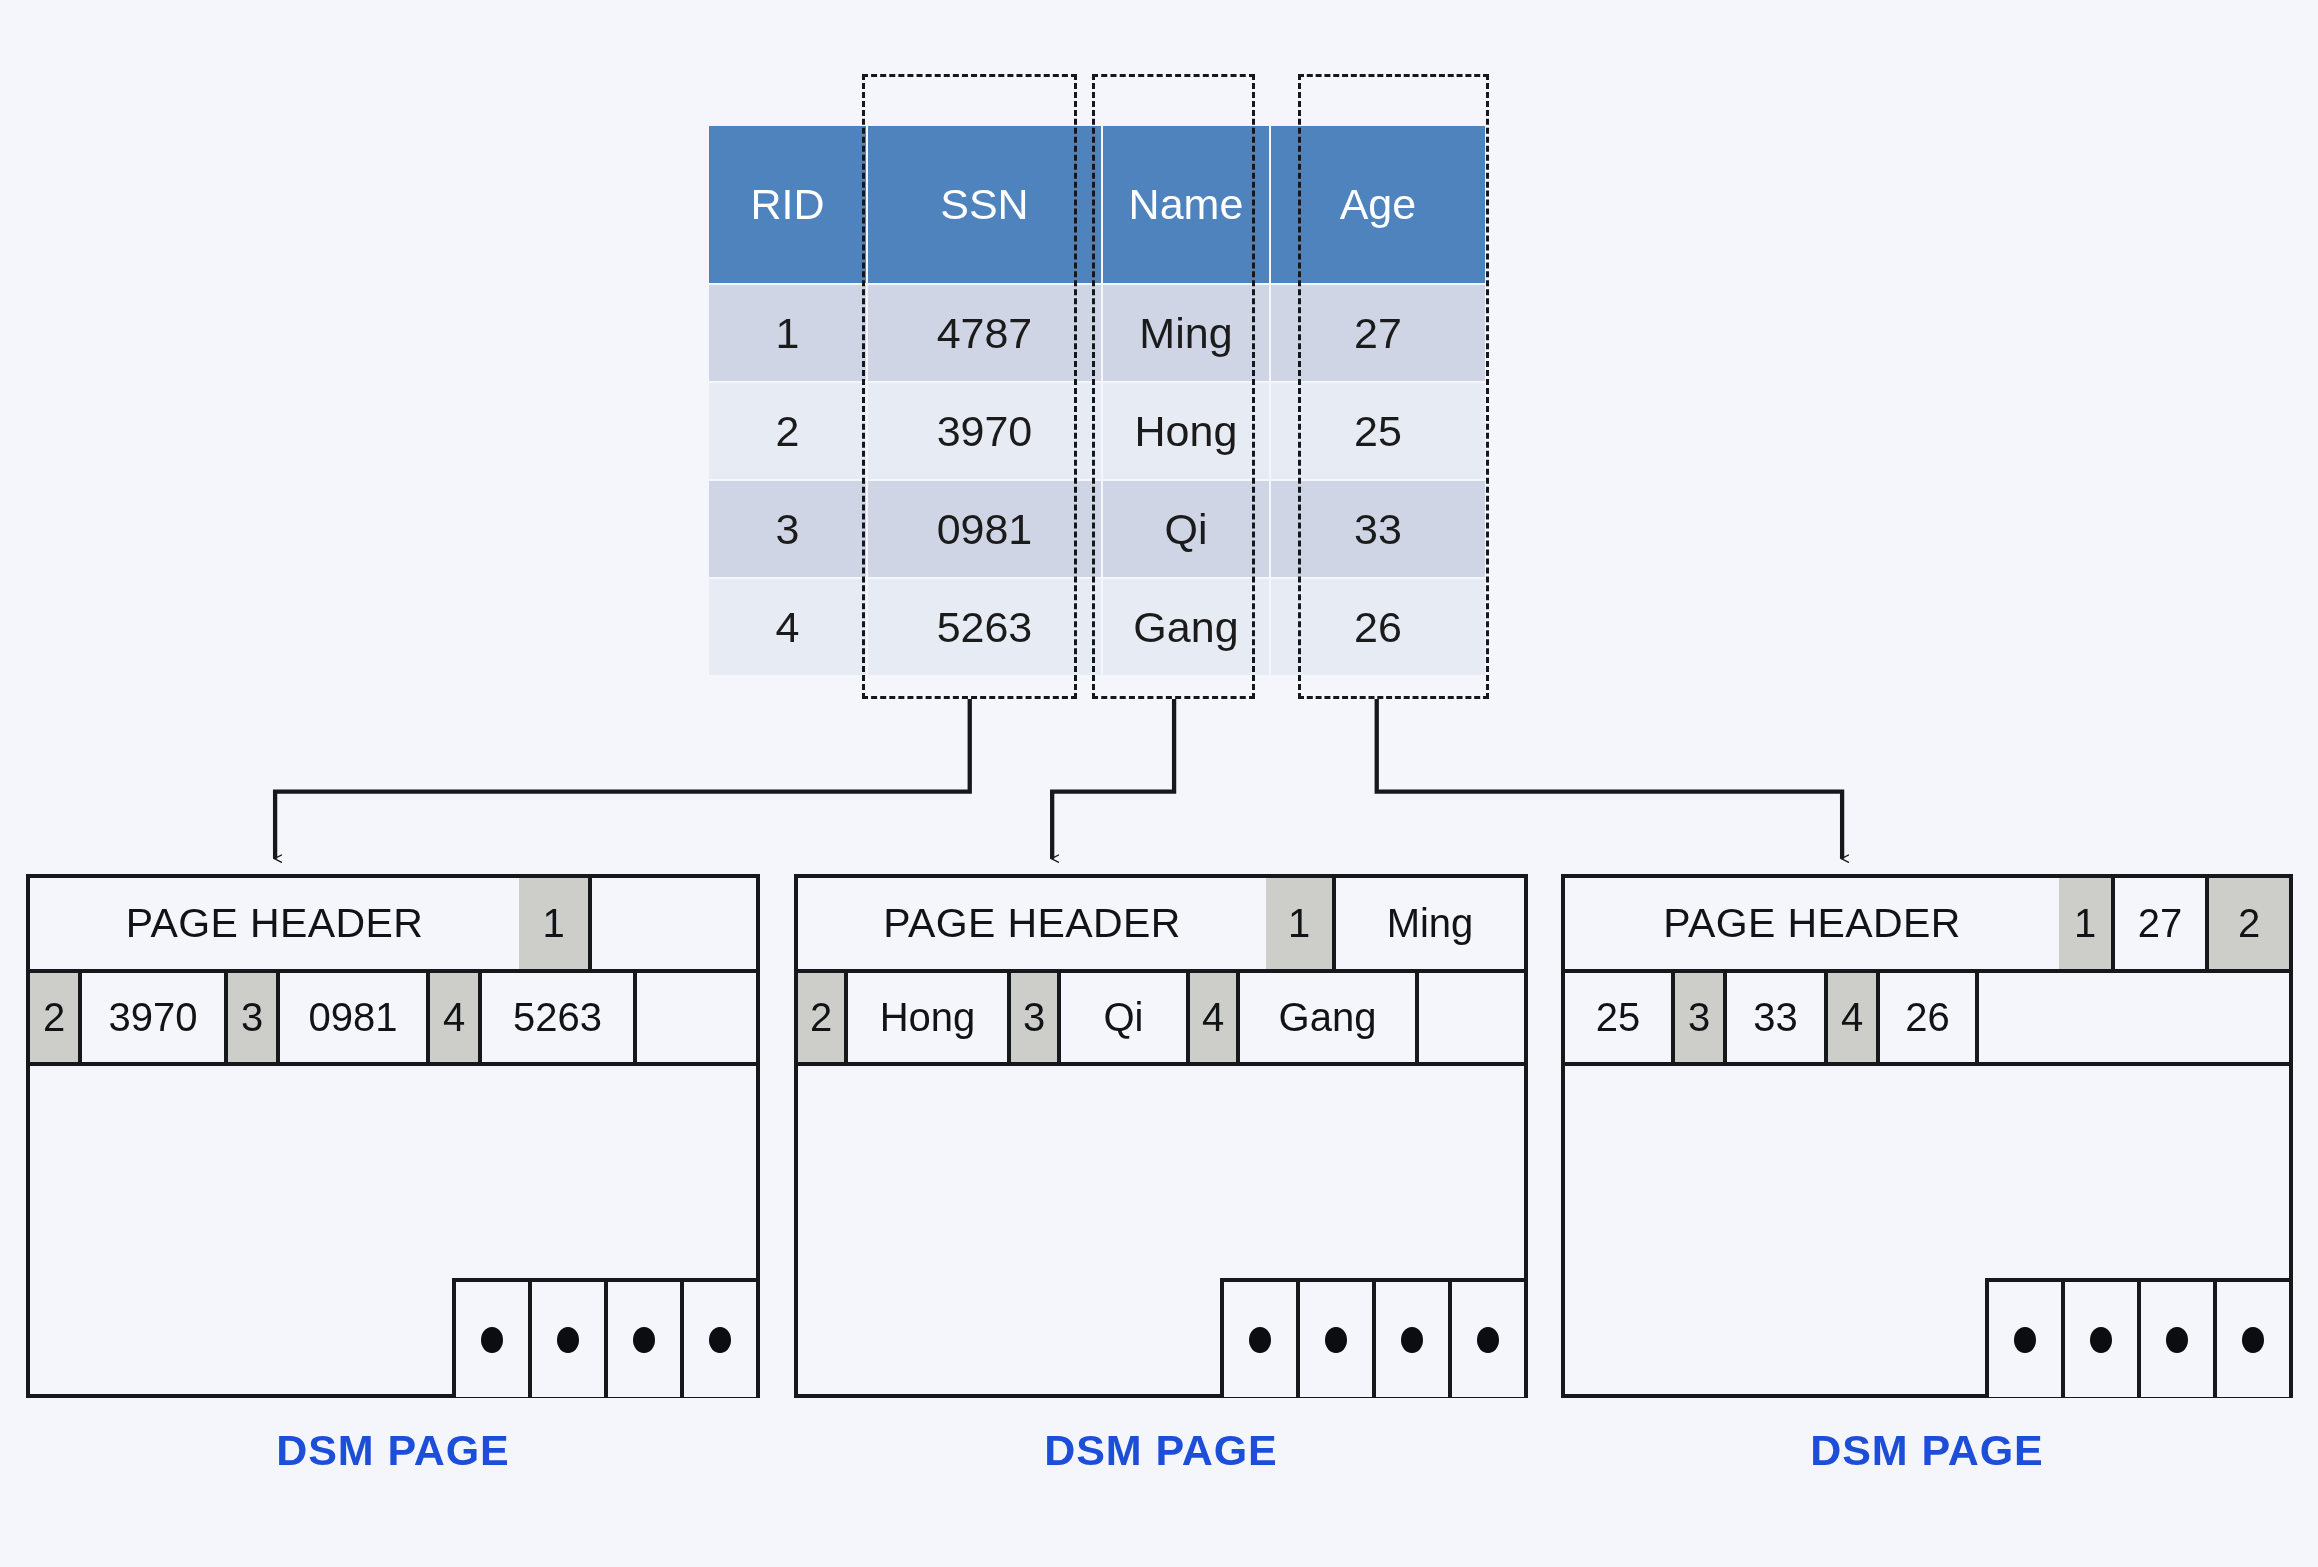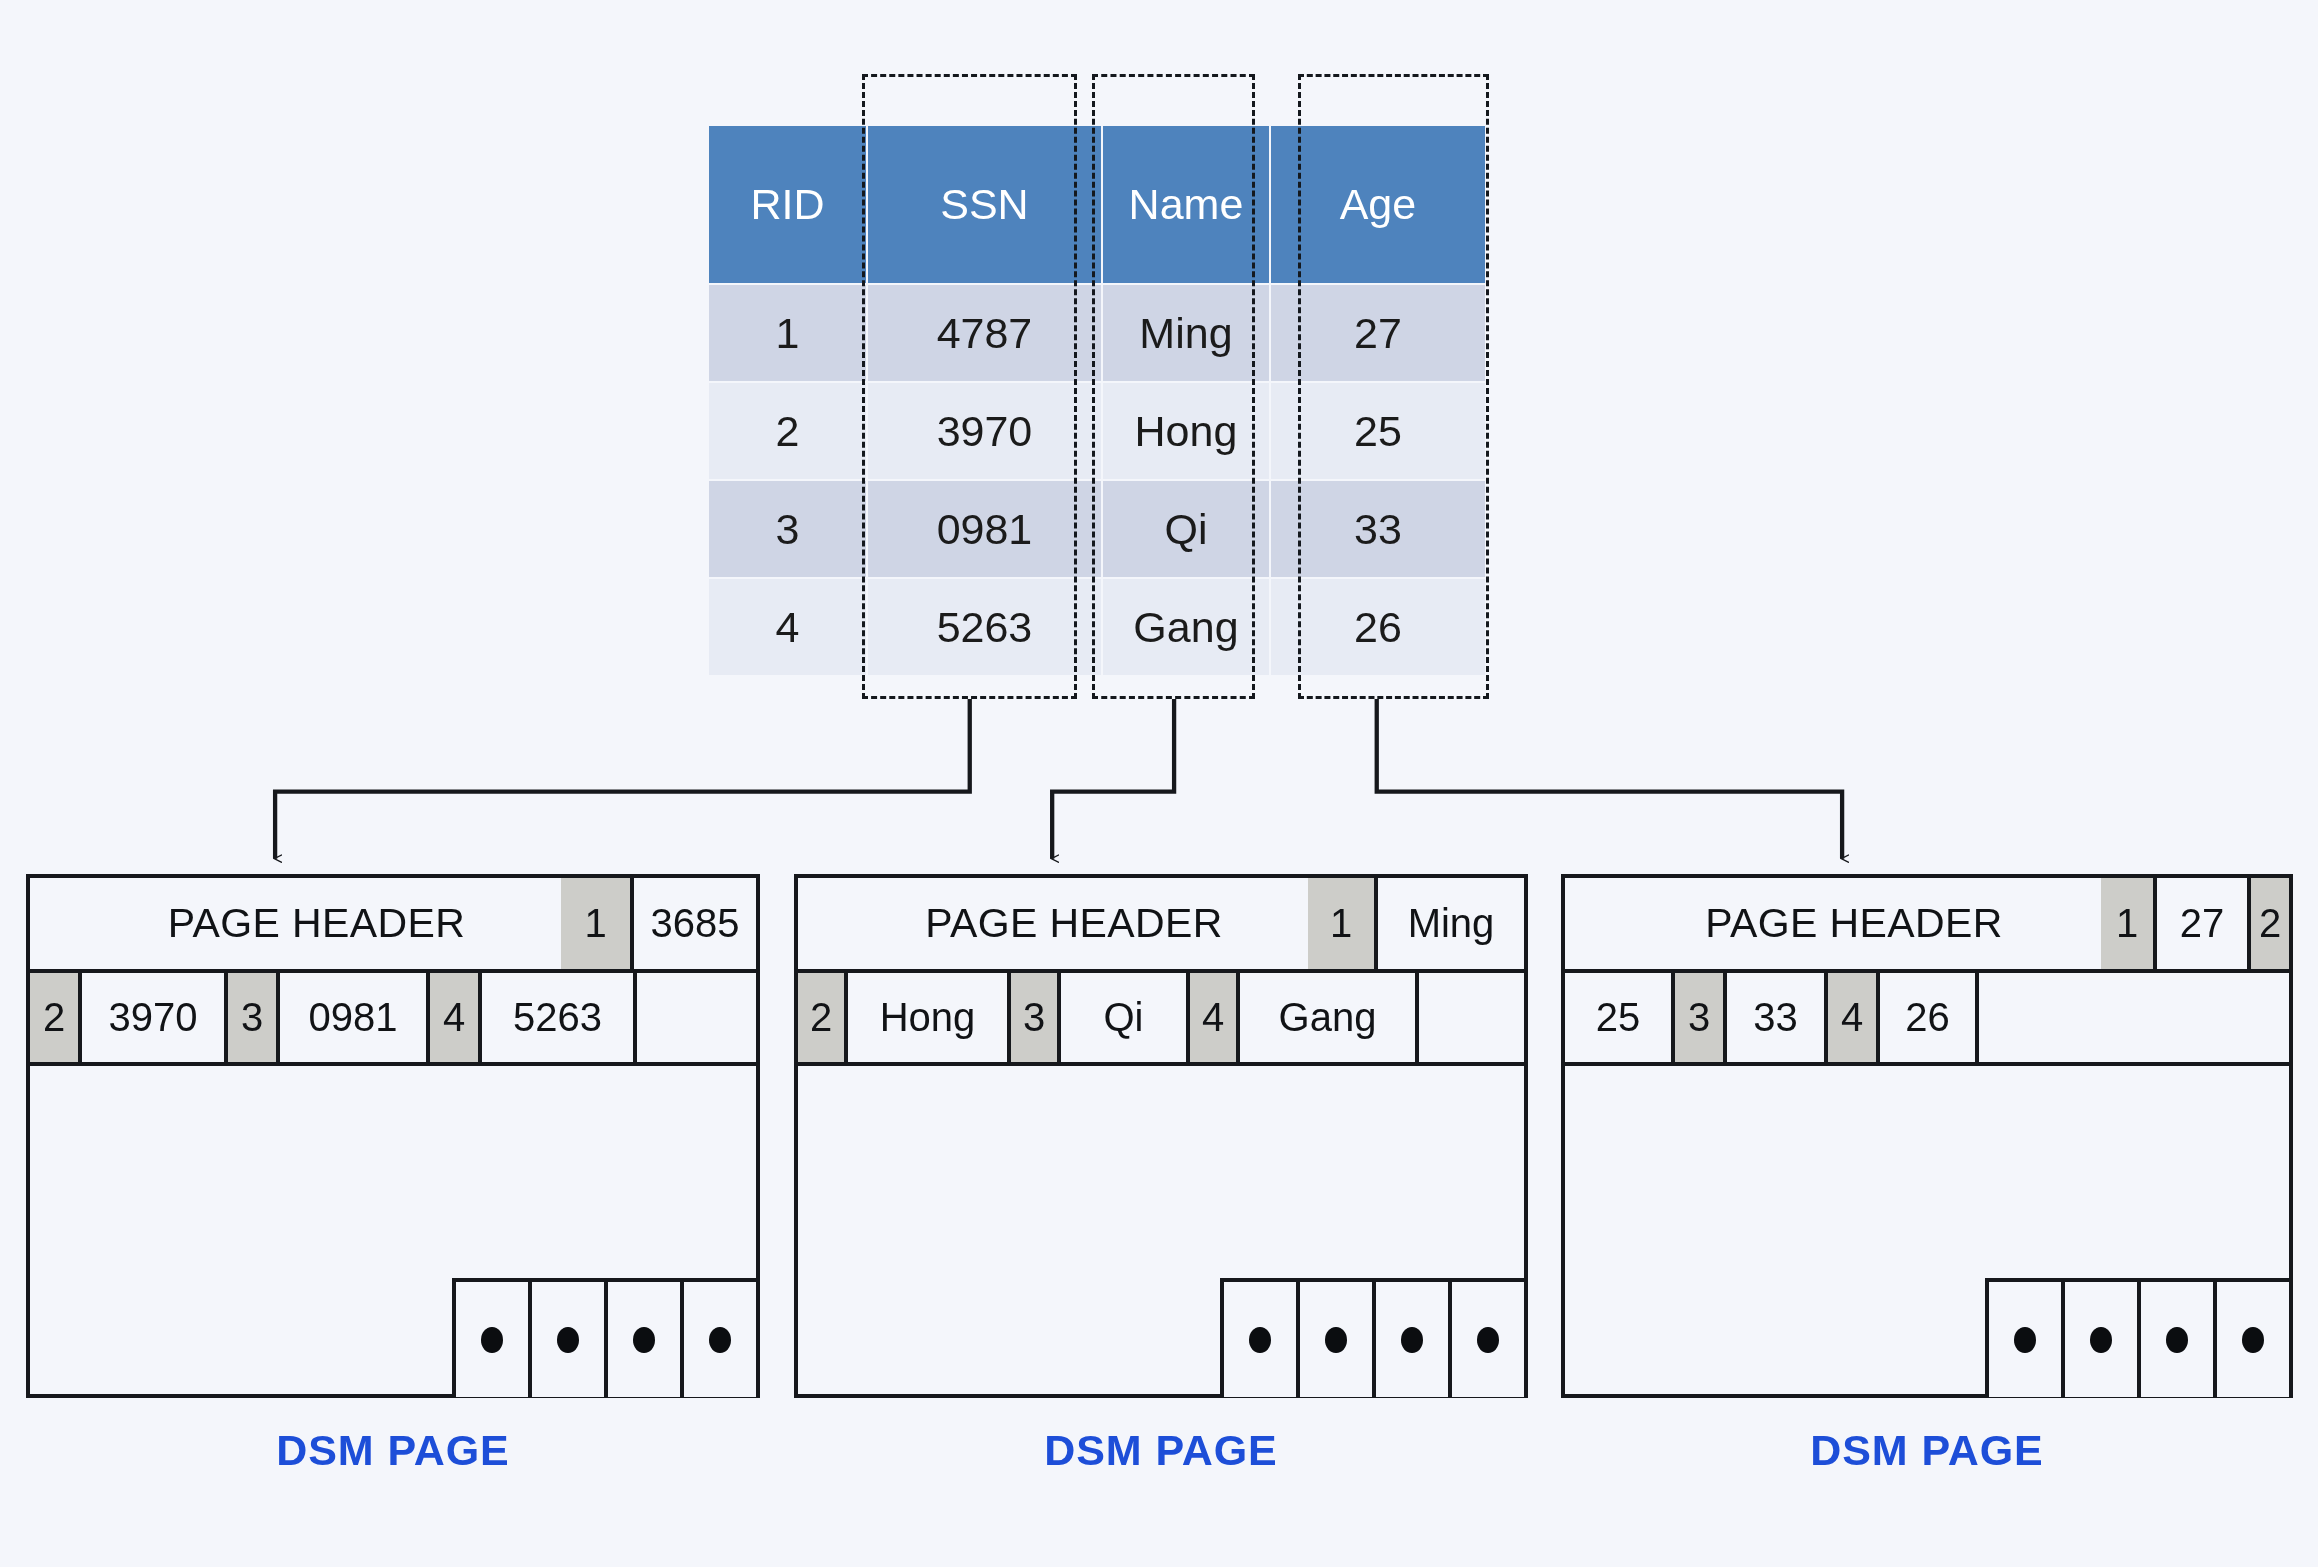--- a/index.html
+++ b/index.html
@@ -84,21 +84,21 @@
   #dsm-page-1 { left: 794px;  width: 734px; }
   #dsm-page-2 { left: 1561px; width: 732px; }
 
   .page-row {
     display: flex;
     align-items: stretch;
     width: 100%;
     box-sizing: border-box;
     border-bottom: 4.3px solid #16181c;
   }
-  .page-row.row-header { height: 95px; padding-left: 42px; }
+  .page-row.row-header { height: 95px; }
   .page-row.row-second { height: 93px; }
 
   .cell {
     box-sizing: border-box;
     display: flex;
     align-items: center;
     justify-content: center;
     font-size: 40px;
     color: #111316;
     background: #f4f6fb;
@@ -227,21 +227,20 @@
 
   <path d="M1367,814 L1367,922 L1225,922 L1225,1000" fill="none" stroke="#16181c" stroke-width="5" marker-end="url(#arrowhead)"></path>
 
   <path d="M1603,814 L1603,922 L2145,922 L2145,1000" fill="none" stroke="#16181c" stroke-width="5" marker-end="url(#arrowhead)"></path>
 </svg>
 
 <div class="dsm-page" id="dsm-page-0">
   <div class="page-row row-header">
     <div class="cell header-label" style="flex:0 0 489px;">PAGE HEADER</div>
     <div class="cell slot" style="flex:0 0 73px;">1</div>
-    <div class="cell last-cell" style="flex:1 1 auto;">3685</div>
   </div>
   <div class="page-row row-second">
     <div class="cell slot" style="flex:0 0 52px;">2</div>
     <div class="cell" style="flex:0 0 146px;">3970</div>
     <div class="cell slot" style="flex:0 0 52px;">3</div>
     <div class="cell" style="flex:0 0 150px;">0981</div>
     <div class="cell slot" style="flex:0 0 52px;">4</div>
     <div class="cell" style="flex:0 0 155px;">5263</div>
     <div class="cell filler" style="flex:1 1 auto;"></div>
   </div>

